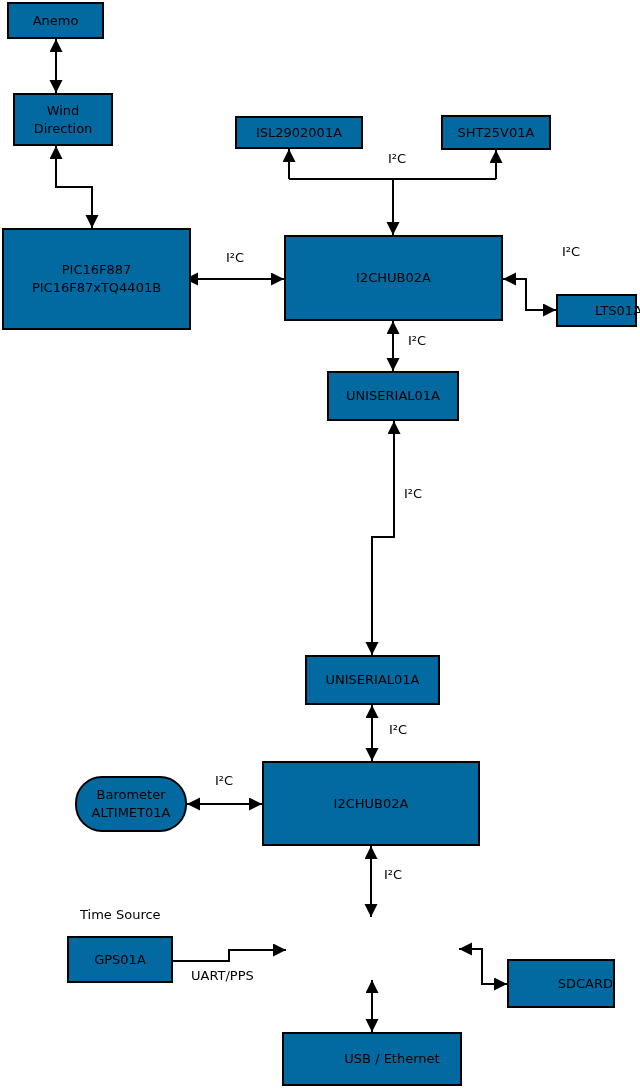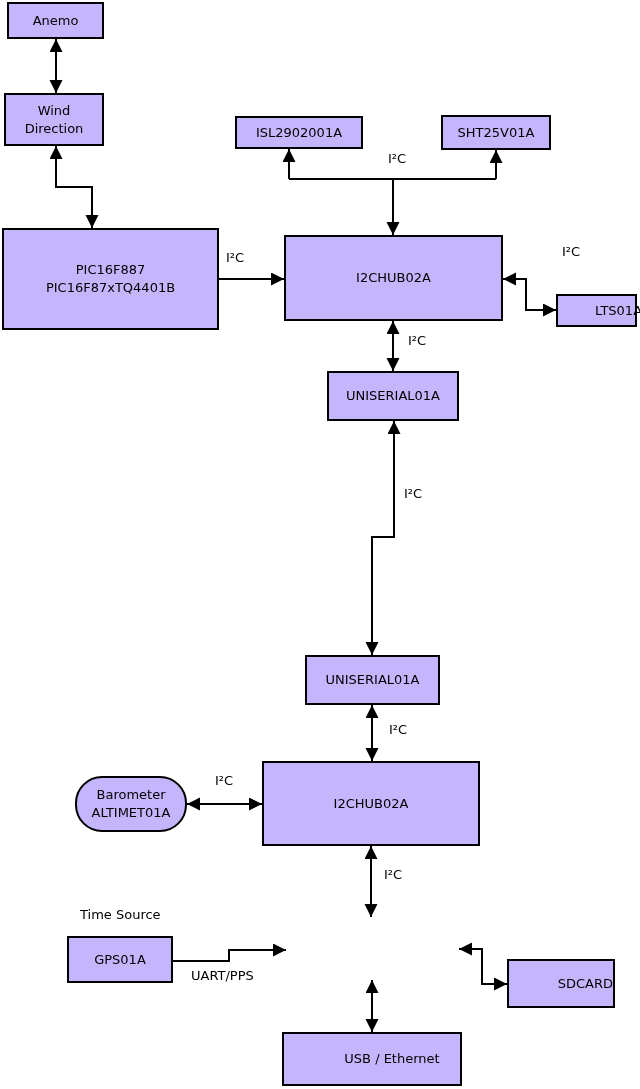--- a/index.html
+++ b/index.html
@@ -19,40 +19,40 @@
   }
   .conn {
     stroke: #000000;
     stroke-width: 2;
     fill: none;
   }
   .box {
     position: absolute;
     box-sizing: border-box;
     border: 2px solid #000000;
-    background: #c4b5fd;
+    background: #0369a1;
     display: flex;
     flex-direction: column;
     align-items: center;
     justify-content: center;
     text-align: center;
     font-size: 13px;
     line-height: 18px;
     white-space: nowrap;
   }
   .elabel {
     position: absolute;
     font-size: 13px;
     line-height: 14px;
     white-space: nowrap;
   }
   
   #b-anemo { left: 7px;   top: 2px;    width: 97px;  height: 37px; }
-  #b-wind  { left: 4px;   top: 93px;   width: 100px; height: 53px; }
-  #b-pic   { left: 2px;   top: 228px;  width: 217px; height: 102px; }
+  #b-wind  { left: 13px;   top: 93px;   width: 100px; height: 53px; }
+  #b-pic   { left: 2px;   top: 228px;  width: 189px; height: 102px; }
   #b-isl   { left: 235px; top: 116px;  width: 128px; height: 33px; }
   #b-sht   { left: 441px; top: 115px;  width: 110px; height: 35px; }
   #b-hub1  { left: 284px; top: 235px;  width: 219px; height: 86px; }
   #b-lts   { left: 556px; top: 294px;  width: 81px;  height: 33px; padding-left: 44px; }
   #b-uni1  { left: 327px; top: 371px;  width: 132px; height: 50px; }
   #b-uni2  { left: 305px; top: 655px;  width: 135px; height: 50px; }
   #b-baro  { left: 75px;  top: 776px;  width: 112px; height: 56px; border-radius: 27px; }
   #b-hub2  { left: 262px; top: 761px;  width: 218px; height: 85px; }
   #b-gps   { left: 67px;  top: 936px;  width: 106px; height: 47px; }
   #b-arm   { left: 286px; top: 917px;  width: 173px; height: 63px; }

